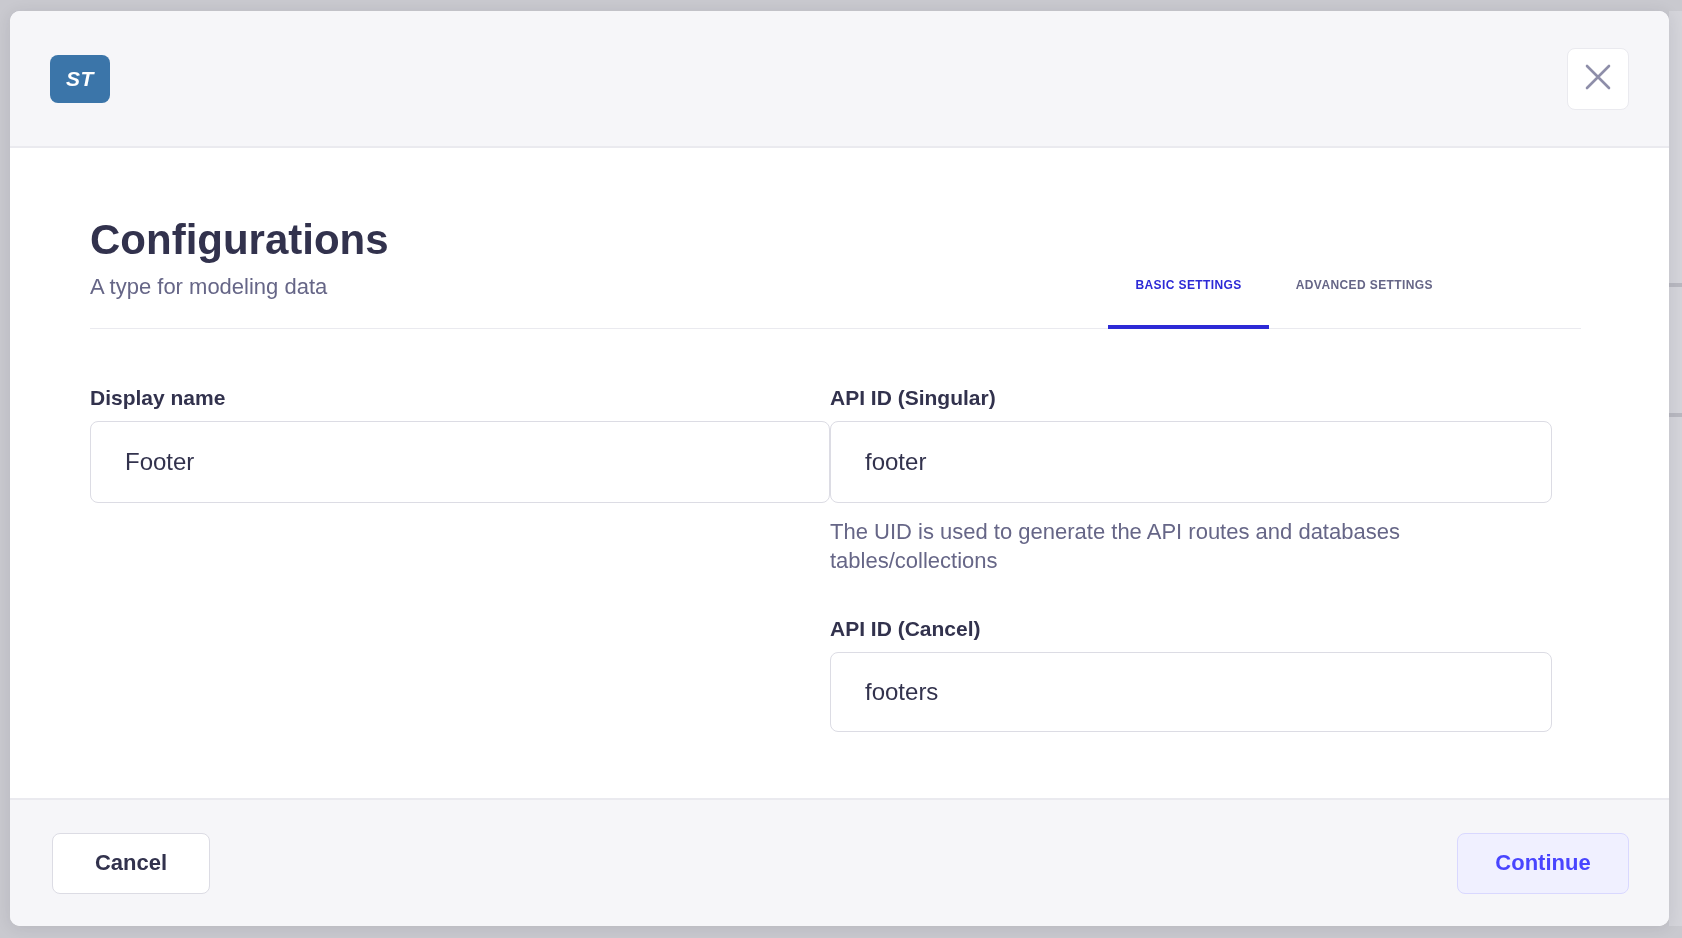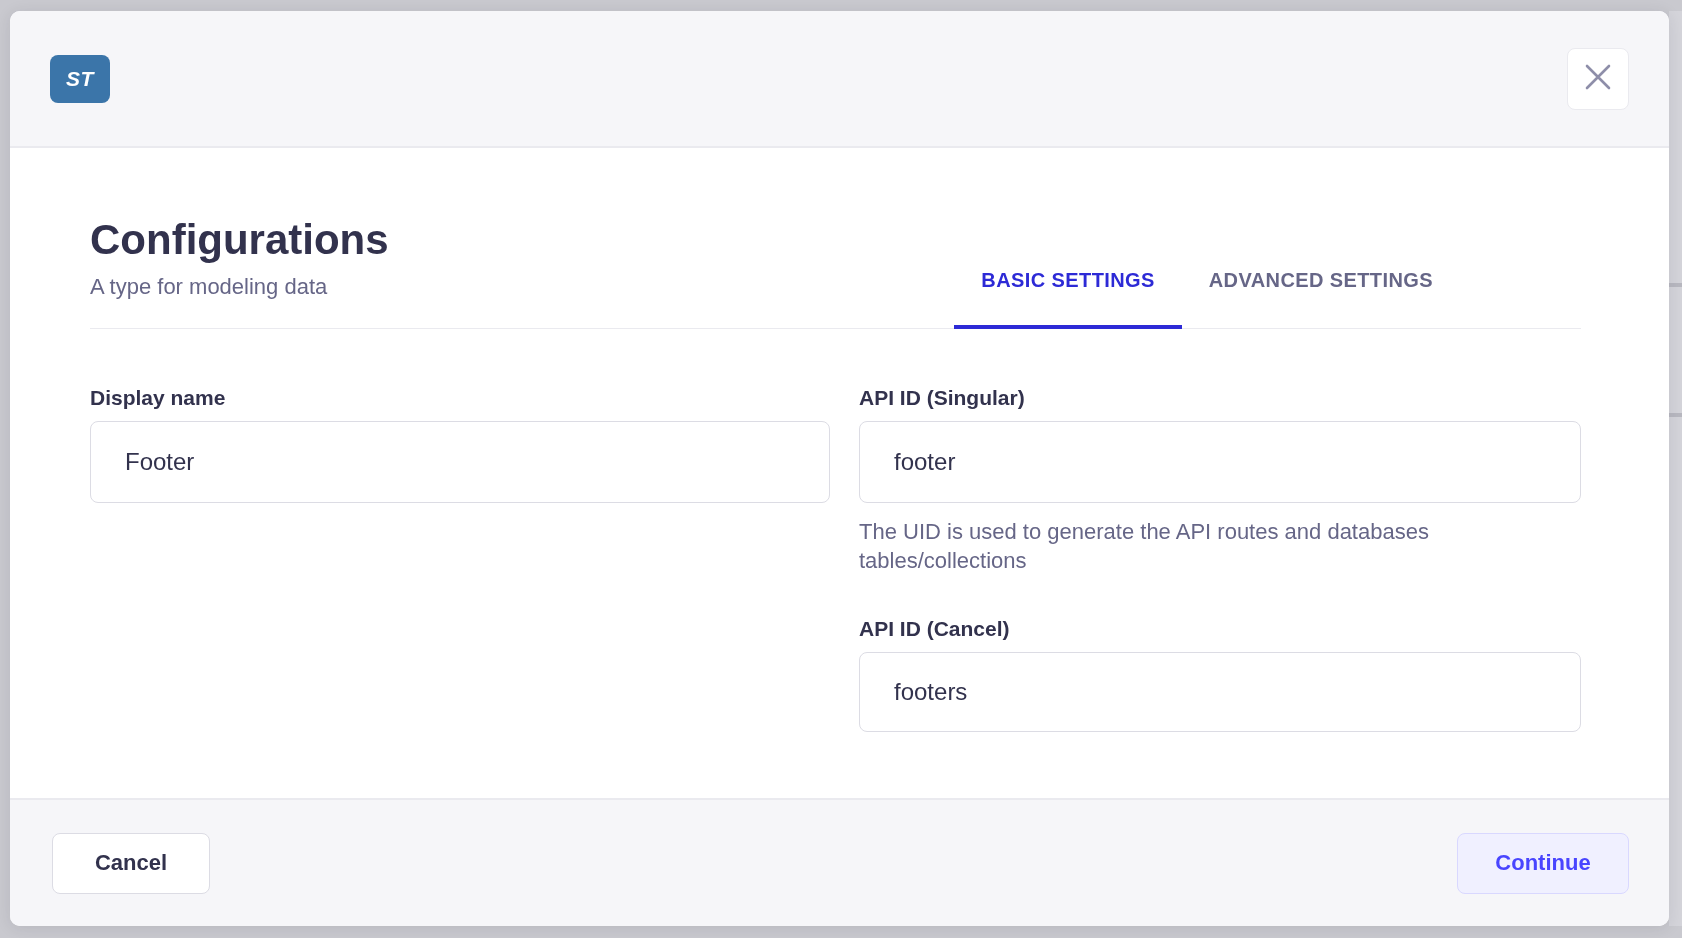--- a/index.html
+++ b/index.html
@@ -58,32 +58,32 @@
     display: flex; align-items: flex-end;
     border-bottom: 1px solid #eaeaef;
   }
   .section-titles { padding-bottom: 28px; }
   .section-title { font-size: 42px; font-weight: bold; color: #32324d; }
   .section-subtitle { font-size: 22px; color: #666687; margin-top: 10px; }
 
   .tabs { margin-left: auto; margin-right: 121px; display: flex; }
   .tab {
     padding: 0 27px 36px 27px; position: relative;
-    font-size: 20px; font-weight: bold; letter-spacing: 0.4px;
+    font-size: 12px; font-weight: bold; letter-spacing: 0.4px;
     color: #666687; cursor: pointer; white-space: nowrap; text-align: center;
   }
   .tab.active { color: #2d2ad6; }
   .tab.active::after {
     content: ""; position: absolute; left: 0; right: 0; bottom: -1px;
     height: 4px; background: #2d2ad6;
   }
 
   .form-grid {
     margin-top: 57px;
-    display: grid; grid-template-columns: 740px 722px; column-gap: 29px;
+    display: grid; grid-template-columns: 740px 722px; 
   }
   .field-label { font-size: 21px; font-weight: bold; color: #32324d; margin-bottom: 11px; }
   .text-input {
     width: 100%; height: 82px; border: 1px solid #dcdce4; border-radius: 8px;
     background: #ffffff; padding: 0 34px; font-size: 24px; color: #32324d;
     font-family: "Liberation Sans", sans-serif; outline: none; display: block;
   }
   .field-hint {
     margin-top: 14px; font-size: 22px; line-height: 29px; color: #666687;
     max-width: 660px;

